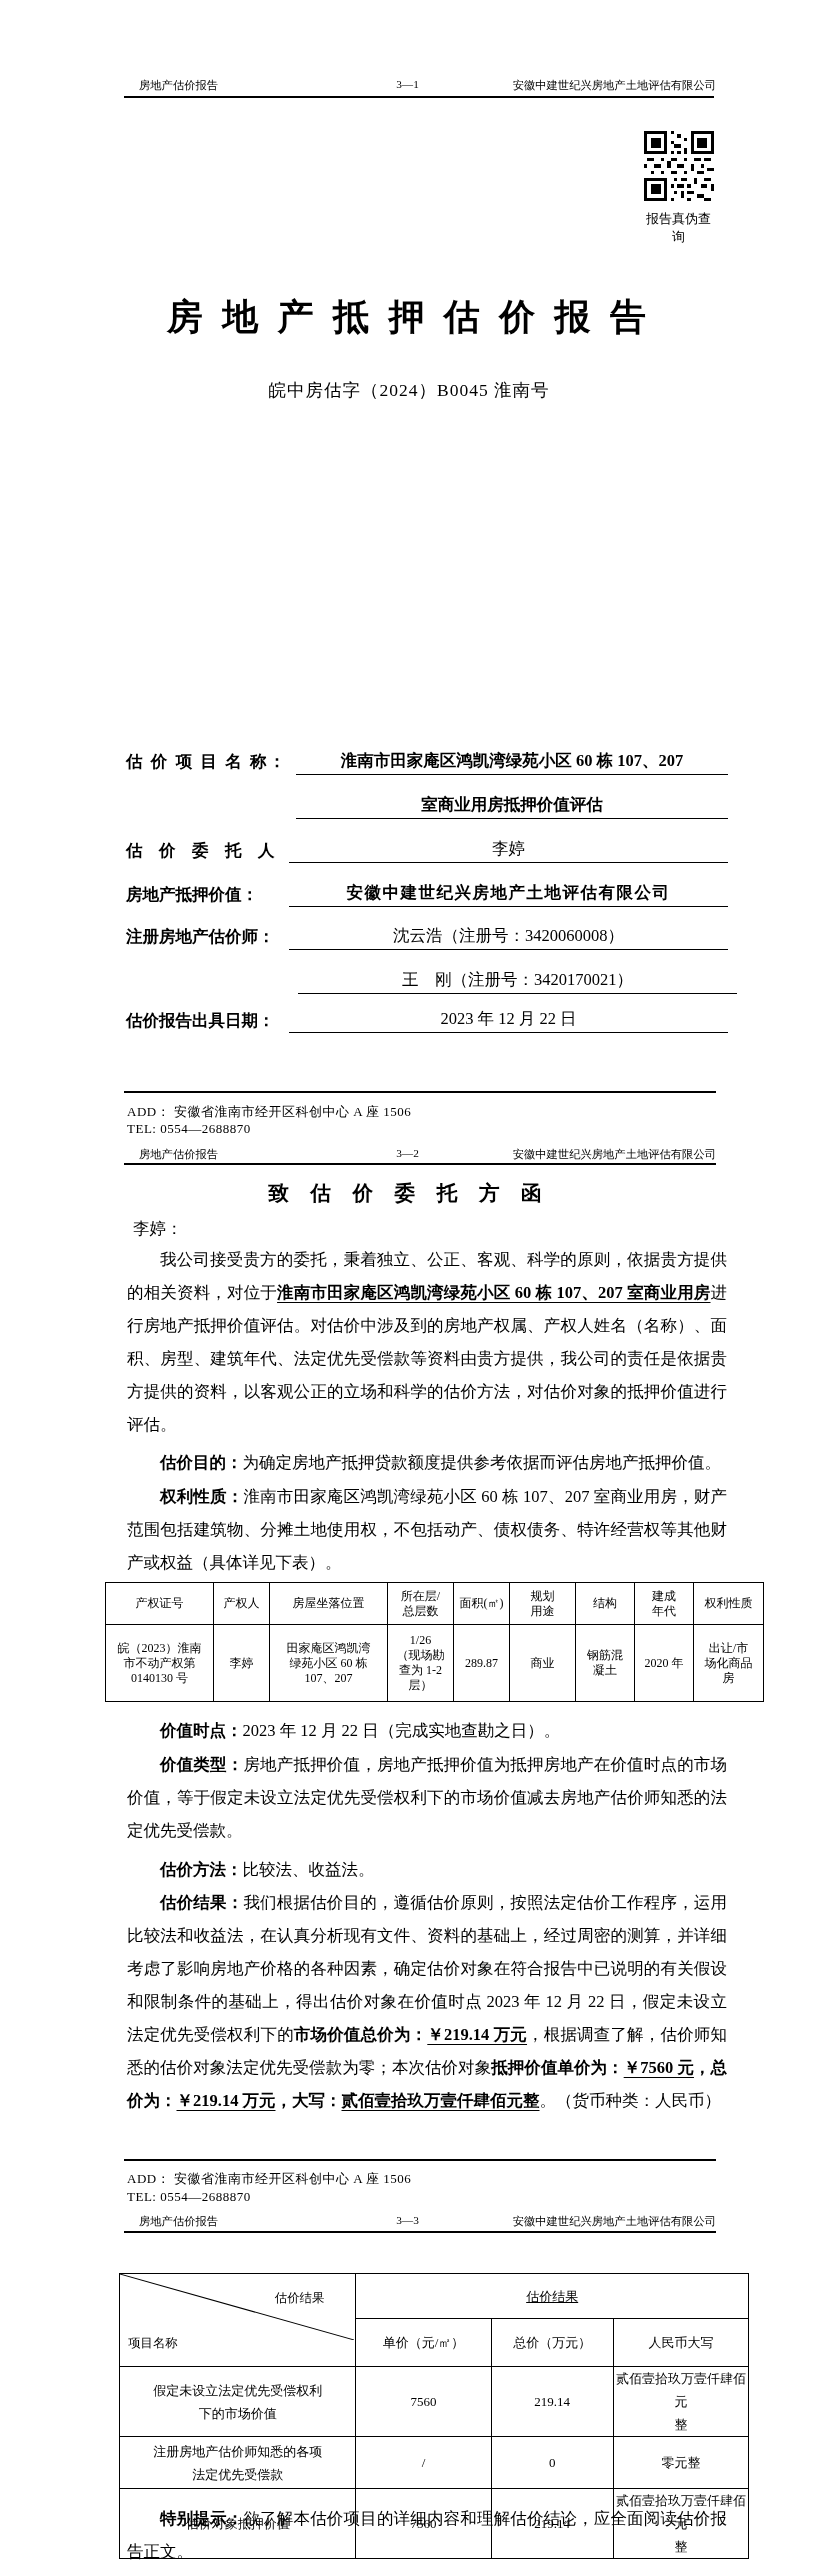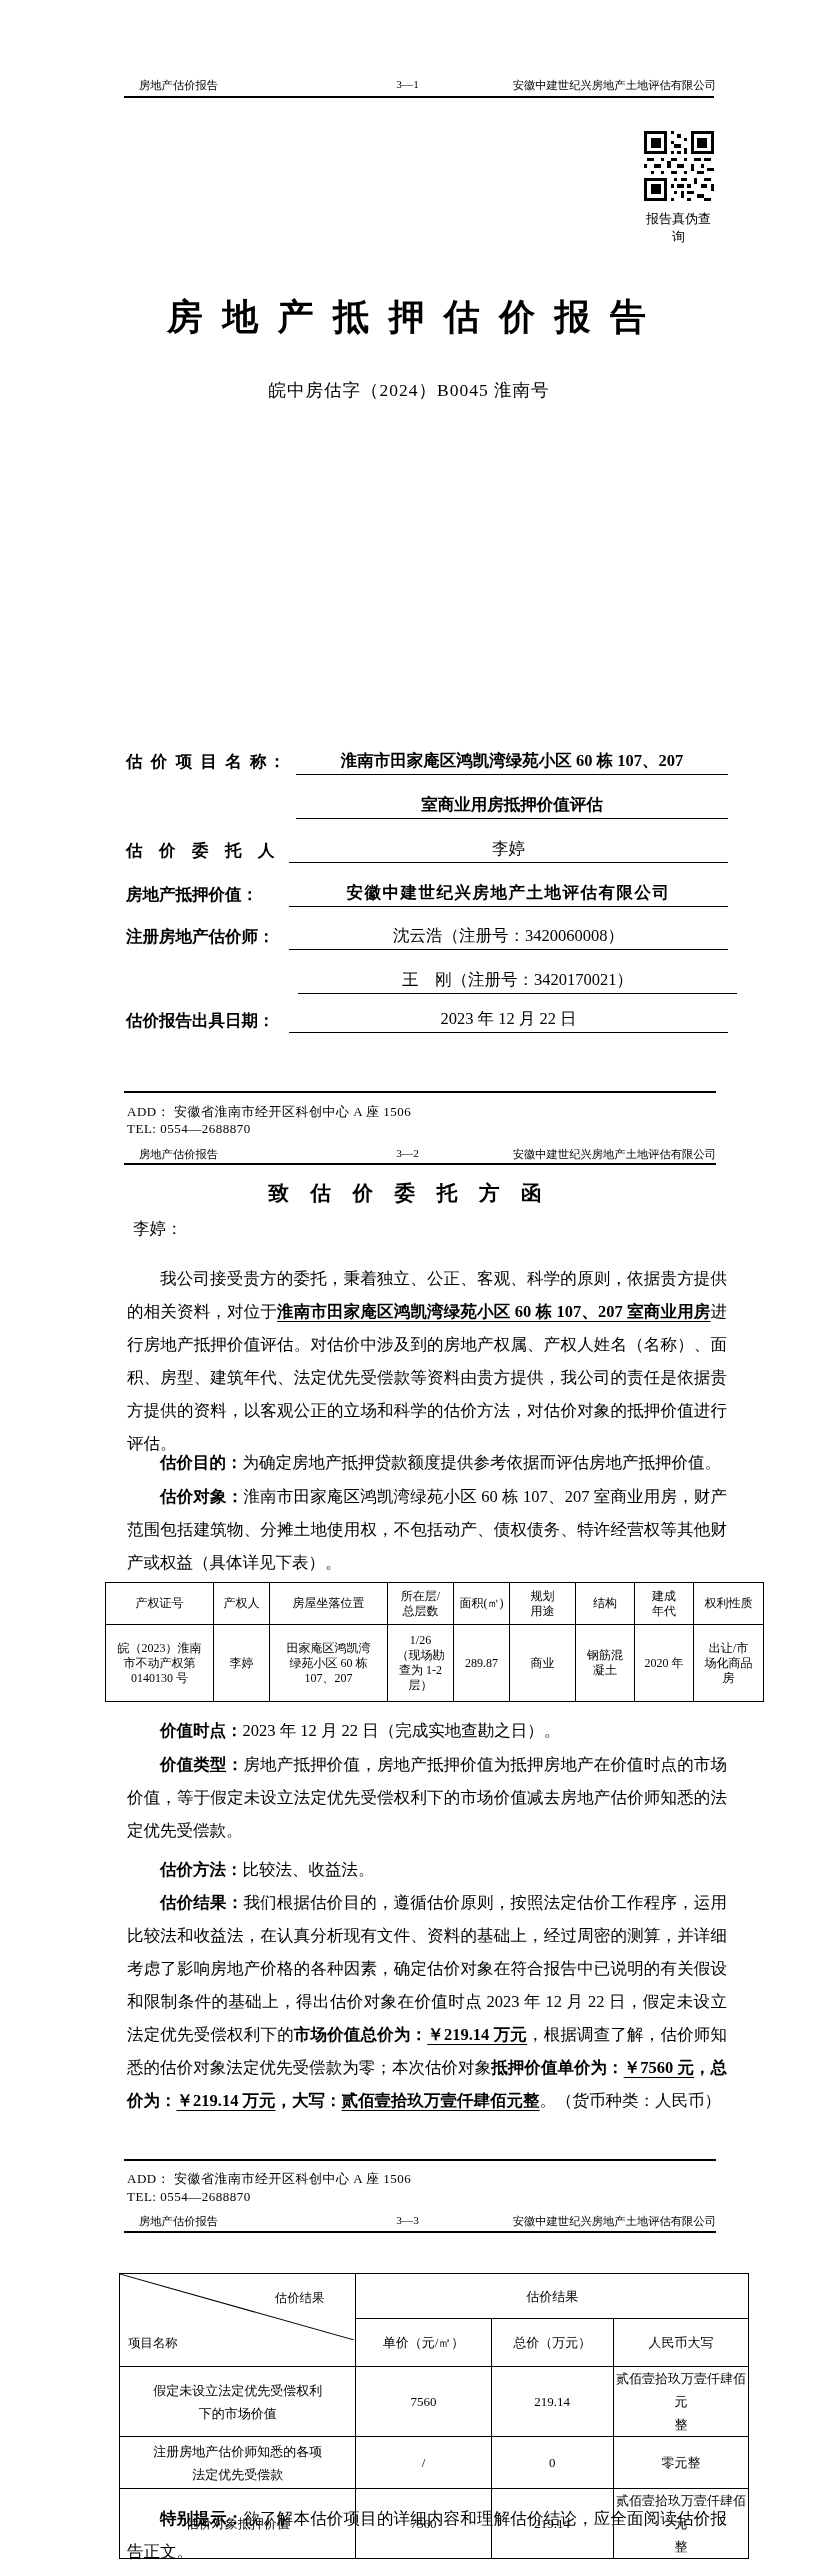--- a/index.html
+++ b/index.html
@@ -122,23 +122,23 @@
   <div class="abs ftr" style="left:127px;top:1121px;">TEL: 0554—2688870</div>
 
   <div class="abs hdr" style="left:139px;top:1147px;">房地产估价报告</div>
   <div class="abs hdr" style="left:361px;top:1147px;width:93px;text-align:center;">3—2</div>
   <div class="abs hdr" style="left:464px;top:1147px;width:252px;text-align:right;">安徽中建世纪兴房地产土地评估有限公司</div>
   <div class="abs hr" style="left:124px;top:1163px;width:592px;"></div>
 
   <div class="abs ltitle" style="left:0;top:1179px;">致 估 价 委 托 方 函</div>
   <div class="abs plain" style="left:133px;top:1218px;">李婷：</div>
 
-  <div class="abs para" style="left:127px;top:1243px;margin-top:19px;"><span>我公司接受贵方的委托，秉着独立、公正、客观、科学的原则，依据贵方提供的相关资料，对位于</span><span class="b u">淮南市田家庵区鸿凯湾绿苑小区 60 栋 107、207 室商业用房</span><span>进行房地产抵押价值评估。对估价中涉及到的房地产权属、产权人姓名（名称）、面积、房型、建筑年代、法定优先受偿款等资料由贵方提供，我公司的责任是依据贵方提供的资料，以客观公正的立场和科学的估价方法，对估价对象的抵押价值进行评估。</span></div>
+  <div class="abs para" style="left:127px;top:1243px;"><span>我公司接受贵方的委托，秉着独立、公正、客观、科学的原则，依据贵方提供的相关资料，对位于</span><span class="b u">淮南市田家庵区鸿凯湾绿苑小区 60 栋 107、207 室商业用房</span><span>进行房地产抵押价值评估。对估价中涉及到的房地产权属、产权人姓名（名称）、面积、房型、建筑年代、法定优先受偿款等资料由贵方提供，我公司的责任是依据贵方提供的资料，以客观公正的立场和科学的估价方法，对估价对象的抵押价值进行评估。</span></div>
   <div class="abs para" style="left:127px;top:1446px;"><span class="b">估价目的：</span><span>为确定房地产抵押贷款额度提供参考依据而评估房地产抵押价值。</span></div>
-  <div class="abs para" style="left:127px;top:1480px;"><span class="b">估价对象：</span><span>淮南市田家庵区鸿凯湾绿苑小区 60 栋 107、207 室商业用房，财产范围包括建筑物、分摊土地使用权，不包括动产、债权债务、特许经营权等其他财产或权益（具体详见下表）。</span></div>
+  <div class="abs para" style="left:127px;top:1480px;"><span class="b">权利性质：</span><span>淮南市田家庵区鸿凯湾绿苑小区 60 栋 107、207 室商业用房，财产范围包括建筑物、分摊土地使用权，不包括动产、债权债务、特许经营权等其他财产或权益（具体详见下表）。</span></div>
 
   <table class="t2 abs" style="left:105px;top:1582px;width:658px;">
     <colgroup>
       <col style="width:108px">
         <col style="width:56px">
         <col style="width:118px">
         <col style="width:66px">
       <col style="width:56px">
         <col style="width:66px">
         <col style="width:59px">
@@ -199,21 +199,21 @@
   <div class="abs hr" style="left:124px;top:2231px;width:592px;"></div>
 
   <table class="t3 abs" style="left:119px;top:2273px;width:630px;">
     <colgroup>
       <col style="width:236px">
         <col style="width:135px">
         <col style="width:122px">
         <col style="width:135px">
     </colgroup>
     <tbody>
-        <tr style="height:33px;">
+        <tr style="height:33px;text-decoration:underline;">
       <td class="corner" rowspan="2">
         <svg width="234" height="66" viewBox="0 0 455 128" style="position:absolute;left:0;top:0;">
           <line x1="0" y1="0" x2="455" y2="128" stroke="#000" stroke-width="2"></line>
         </svg>
         <span class="ct">估价结果</span>
         <span class="cb">项目名称</span>
       </td>
       <td colspan="3">估价结果</td>
     </tr>
     <tr style="height:35px;">

